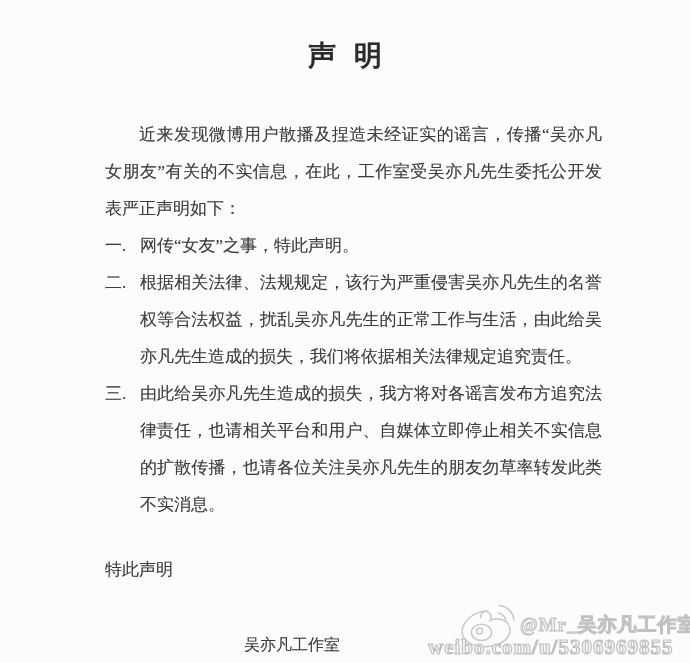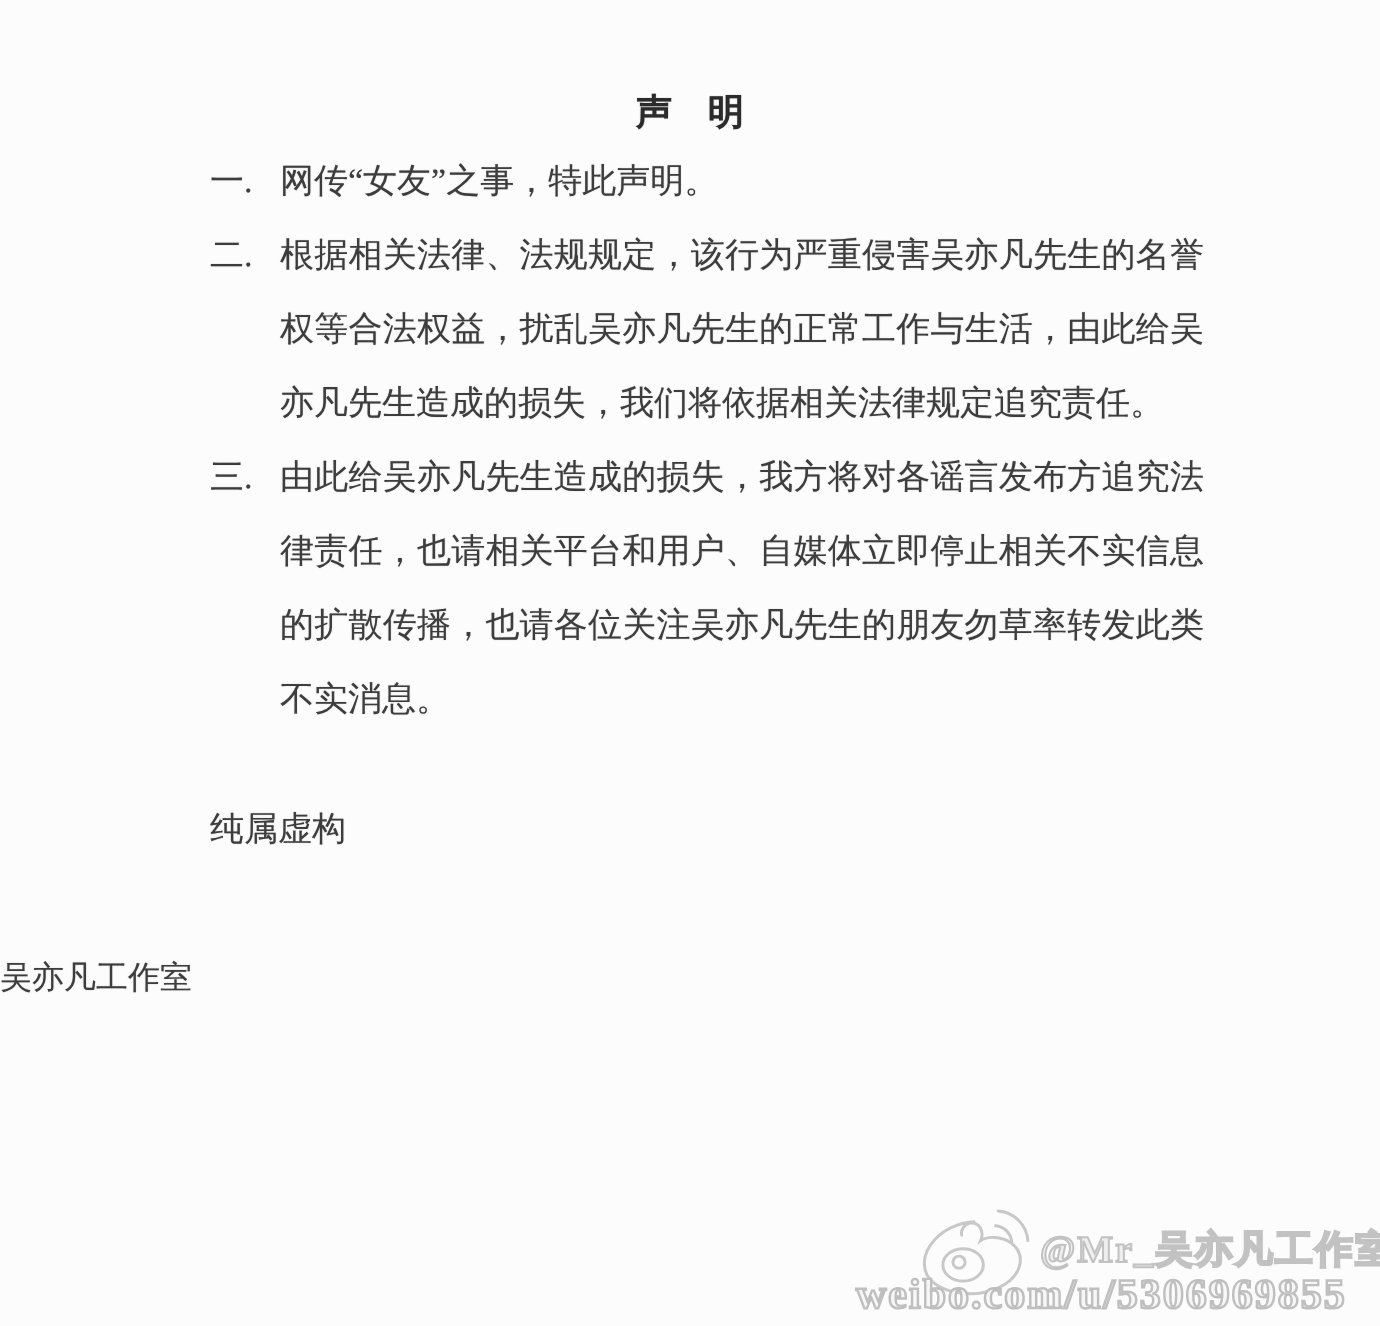--- a/index.html
+++ b/index.html
@@ -12,21 +12,21 @@
     width: 690px;
     height: 663px;
     background: #fcfcfc;
     overflow: hidden;
     box-sizing: border-box;
     padding-top: 40px;
     color: #3d3d3d;
   }
   .doc-title {
     text-align: center;
-    font-size: 18px;
+    font-size: 28px;
     font-weight: bold;
     letter-spacing: 18px;
     text-indent: 18px;
     line-height: 32px;
     color: #2b2b2b;
     text-shadow: 0 0 0.6px rgba(60,60,60,0.45);
   }
   .content {
     box-sizing: border-box;
     width: 690px;
@@ -48,21 +48,21 @@
   }
   .item-text {
     flex: 1;
     text-align: justify;
   }
   .closing { margin-top: 28px; }
   .sign-block {
     box-sizing: border-box;
     width: 690px;
     padding-right: 106px;
-    text-align: left;
+    text-align: center;
     font-size: 16px;
     text-shadow: 0 0 0.6px rgba(70,70,70,0.4);
   }
   .signature { margin-top: 44px; line-height: 26px; }
   .watermark-logo {
     position: absolute;
     left: 456px;
     top: 596px;
     width: 70px;
     height: 54px;
@@ -91,37 +91,38 @@
   }
 </style>
 </head>
 <body>
 
 <div class="page">
 
   <div class="doc-title">声明</div>
 
   <div class="content">
+    <p class="intro">近来发现微博用户散播及捏造未经证实的谣言，传播“吴亦凡女朋友”有关的不实信息，在此，工作室受吴亦凡先生委托公开发表严正声明如下：</p>
 
     <div class="items">
       <div class="item">
         <span class="item-label">一.</span>
         <span class="item-text">网传“女友”之事，特此声明。</span>
       </div>
       <div class="item">
         <span class="item-label">二.</span>
         <span class="item-text">根据相关法律、法规规定，该行为严重侵害吴亦凡先生的名誉权等合法权益，扰乱吴亦凡先生的正常工作与生活，由此给吴亦凡先生造成的损失，我们将依据相关法律规定追究责任。</span>
       </div>
       <div class="item">
         <span class="item-label">三.</span>
         <span class="item-text">由此给吴亦凡先生造成的损失，我方将对各谣言发布方追究法律责任，也请相关平台和用户、自媒体立即停止相关不实信息的扩散传播，也请各位关注吴亦凡先生的朋友勿草率转发此类不实消息。</span>
       </div>
     </div>
 
-    <p class="closing">纯属虚构</p>
+    <p class="closing">特此声明</p>
   </div>
 
   <div class="sign-block">
     <div class="signature">吴亦凡工作室</div>
 
   </div>
 
   <svg class="watermark-logo" viewBox="0 0 100 80" fill="none" stroke="#c8c8c8" stroke-width="2.2" stroke-linecap="round">
     <path d="M 44 22 C 20 24 4 42 8 58 C 12 74 42 80 62 71 C 78 64 84 48 72 38 C 64 32 53 33 49 36 C 52 29 48 22 41 23 C 37 24 34 28 35 32"></path>
     <ellipse cx="36" cy="54" rx="15" ry="12"></ellipse>

